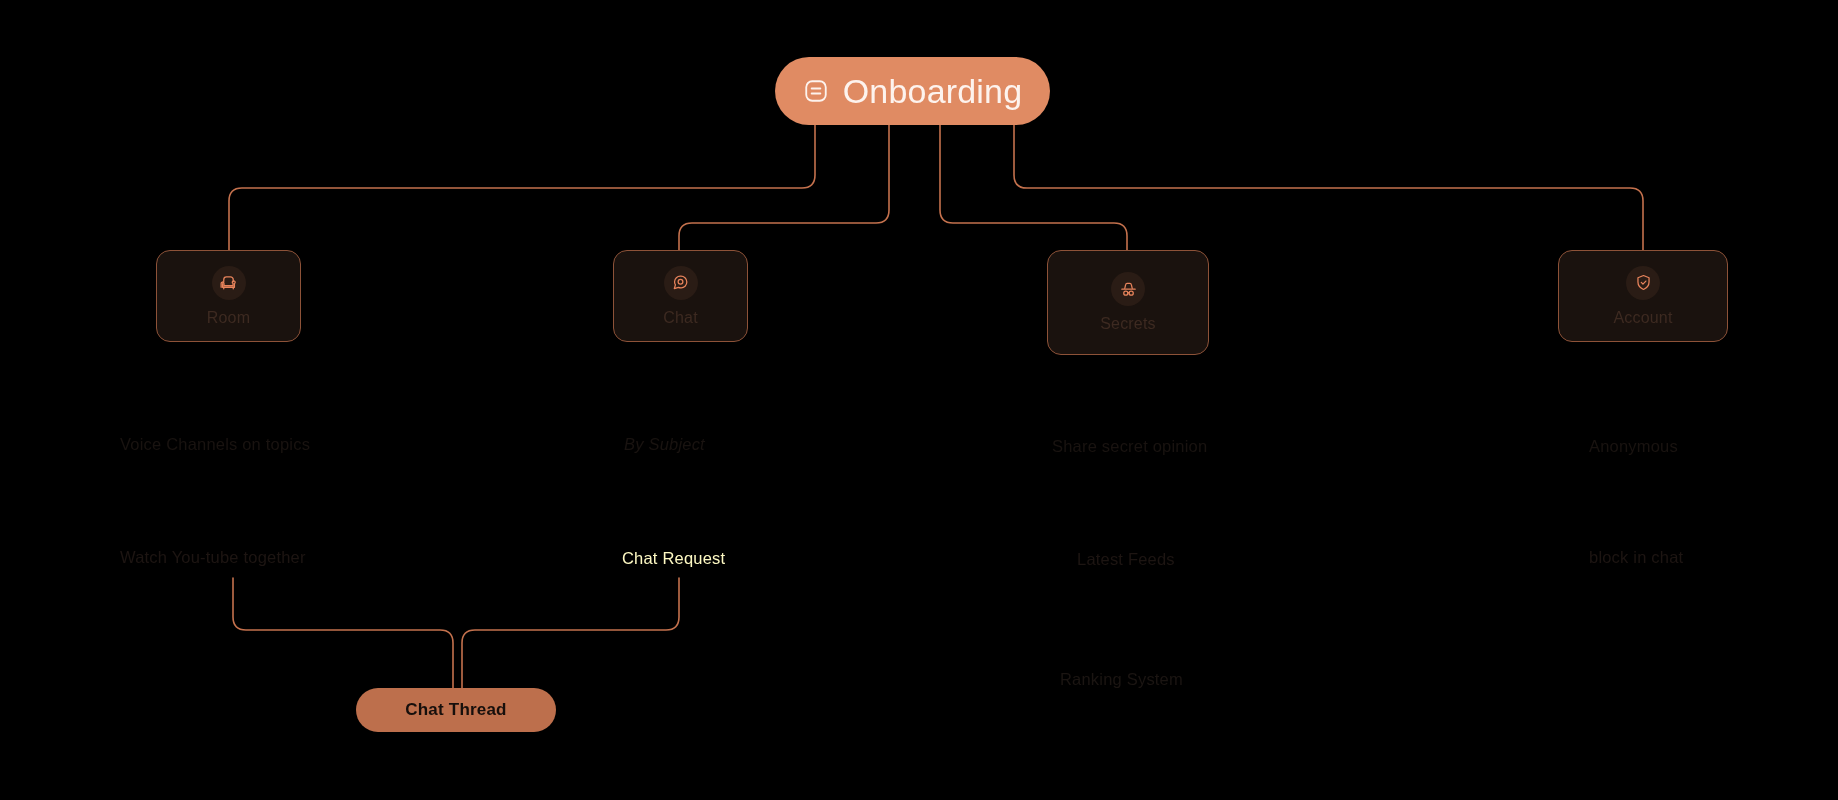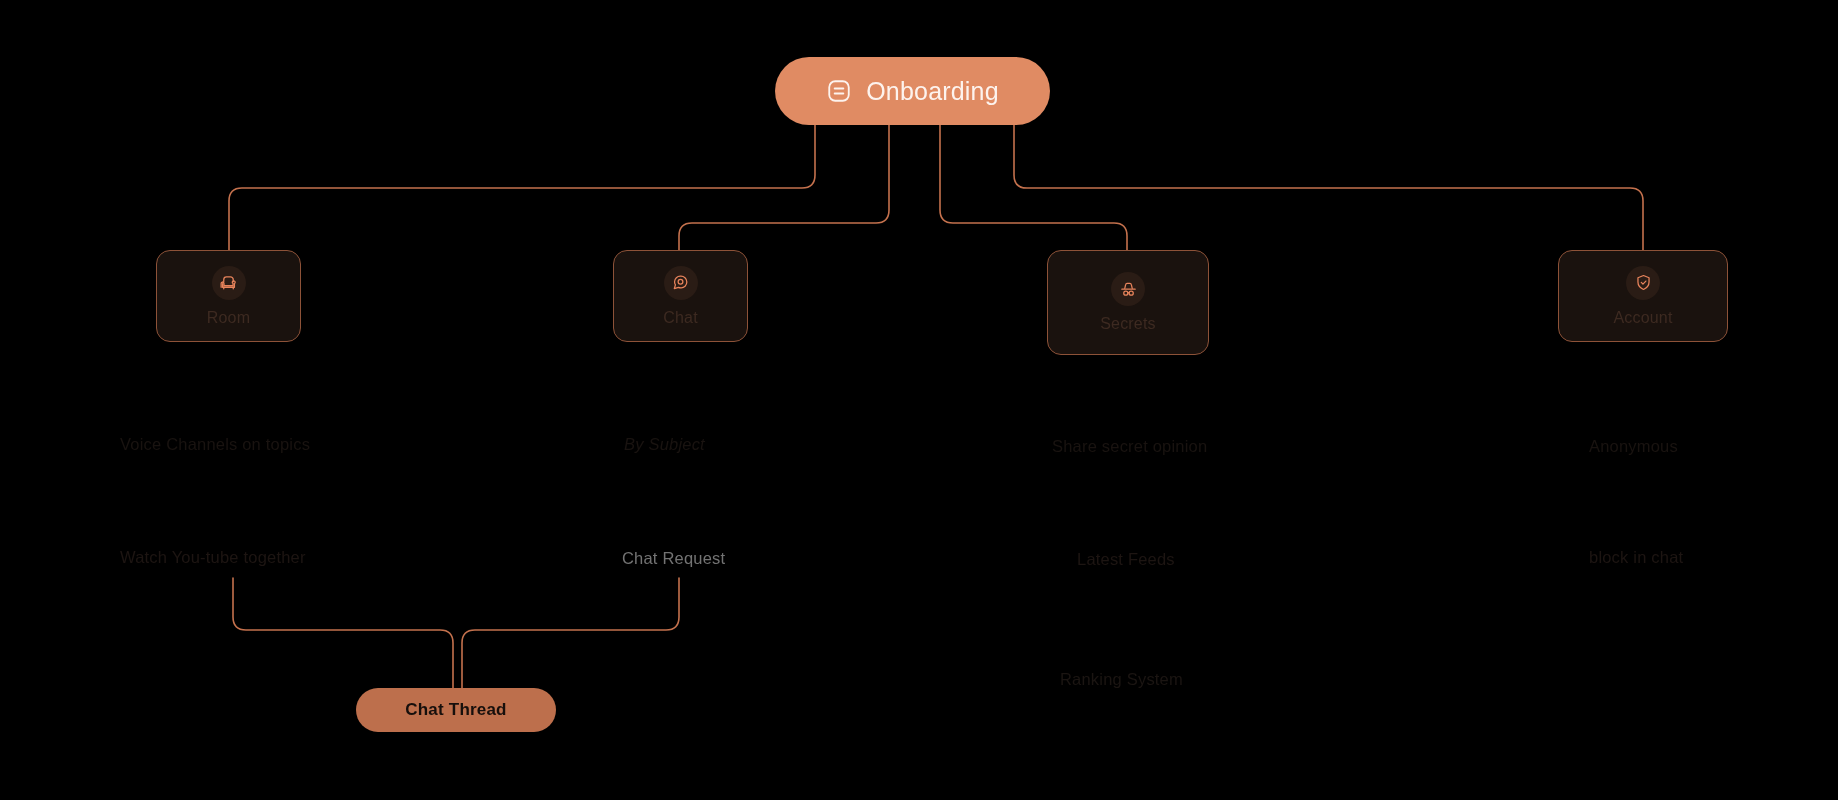--- a/index.html
+++ b/index.html
@@ -34,21 +34,21 @@
     position: absolute;
     display: flex;
     align-items: center;
     justify-content: center;
     gap: 14px;
     border-radius: 999px;
     box-sizing: border-box;
     z-index: 5;
   }
   .root-node .root-label {
-    font-size: 25px;
+    font-size: 34px;
     letter-spacing: 0.2px;
     white-space: nowrap;
   }
   .root-icon {
     width: 26px;
     height: 26px;
     display: block;
     flex: 0 0 auto;
   }
 
@@ -186,21 +186,21 @@
         <polyline points="9.2,11.9 11.3,14 15,10.2"></polyline>
       </svg>
     </span>
     <span class="card-label" style="color:#3d2a21;">Account</span>
   </div>
 
   <div class="feature-label" style="left:120px; top:435px; color:#191310;">Voice Channels on topics</div>
   <div class="feature-label" style="left:120px; top:548px; color:#1d1512;">Watch You-tube together</div>
 
   <div class="feature-label" style="left:624px; top:435px; color:#191310;font-style:italic;">By Subject</div>
-  <div class="feature-label" style="left:622px; top:549px; color:#737373;">Chat Request</div>
+  <div class="feature-label" style="left:622px; top:549px; color:#fef9c3;">Chat Request</div>
 
   <div class="feature-label" style="left:1040px; top:437px; color:#191310;margin-left:12px;">Share secret opinion</div>
   <div class="feature-label" style="left:1077px; top:550px; color:#1d1512;">Latest Feeds</div>
   <div class="feature-label" style="left:1060px; top:670px; color:#1b1512;">Ranking System</div>
 
   <div class="feature-label" style="left:1589px; top:437px; color:#191310;">Anonymous</div>
   <div class="feature-label" style="left:1589px; top:548px; color:#1d1512;">block in chat</div>
 
   <div class="leaf-node" style="left:356px; top:688px; width:200px; height:44px;
               background:#bd6f4c; color:#160f0c;">

